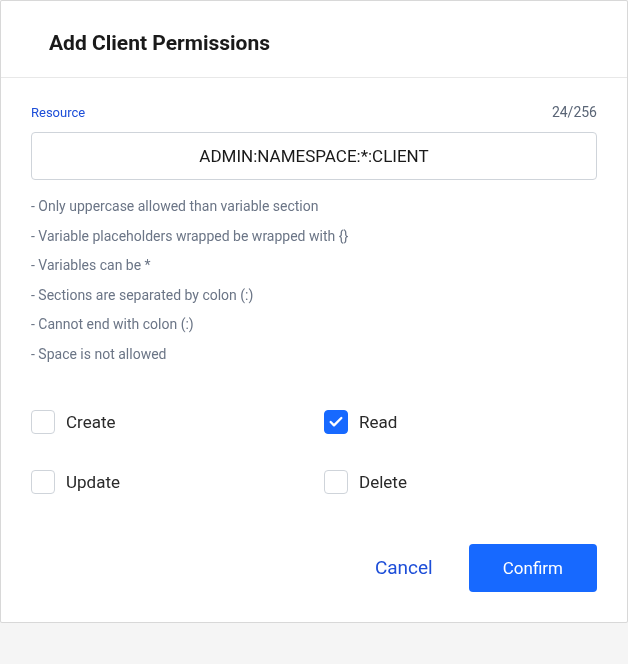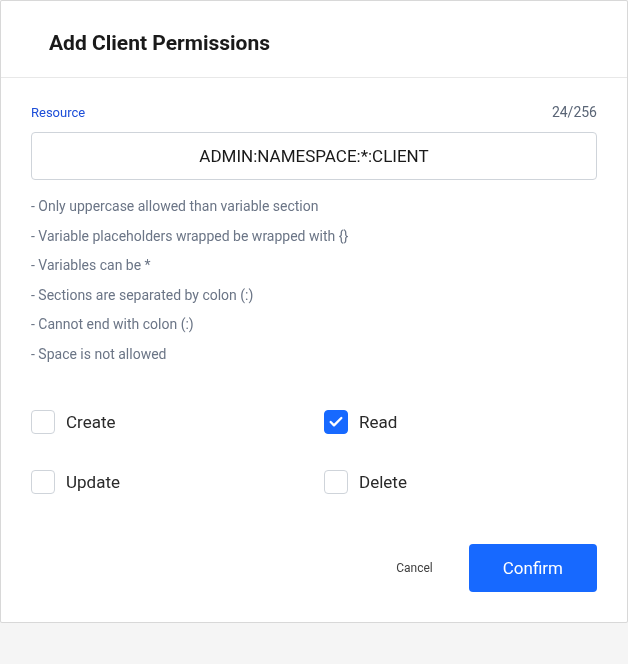--- a/index.html
+++ b/index.html
@@ -121,22 +121,22 @@
       color: #2a2a2a;
     }
     .modal-footer {
       display: flex;
       justify-content: flex-end;
       align-items: center;
       gap: 32px;
       margin-top: 50px;
     }
     .btn-cancel {
-      font-size: 12px;
-      color: #404040;
+      font-size: 19px;
+      color: #1d4ed8;
       background: none;
       border: none;
       cursor: pointer;
       padding: 8px 4px;
       font-family: inherit;
     }
     .btn-confirm {
       font-size: 17px;
       color: #fff;
       background: #1769ff;

